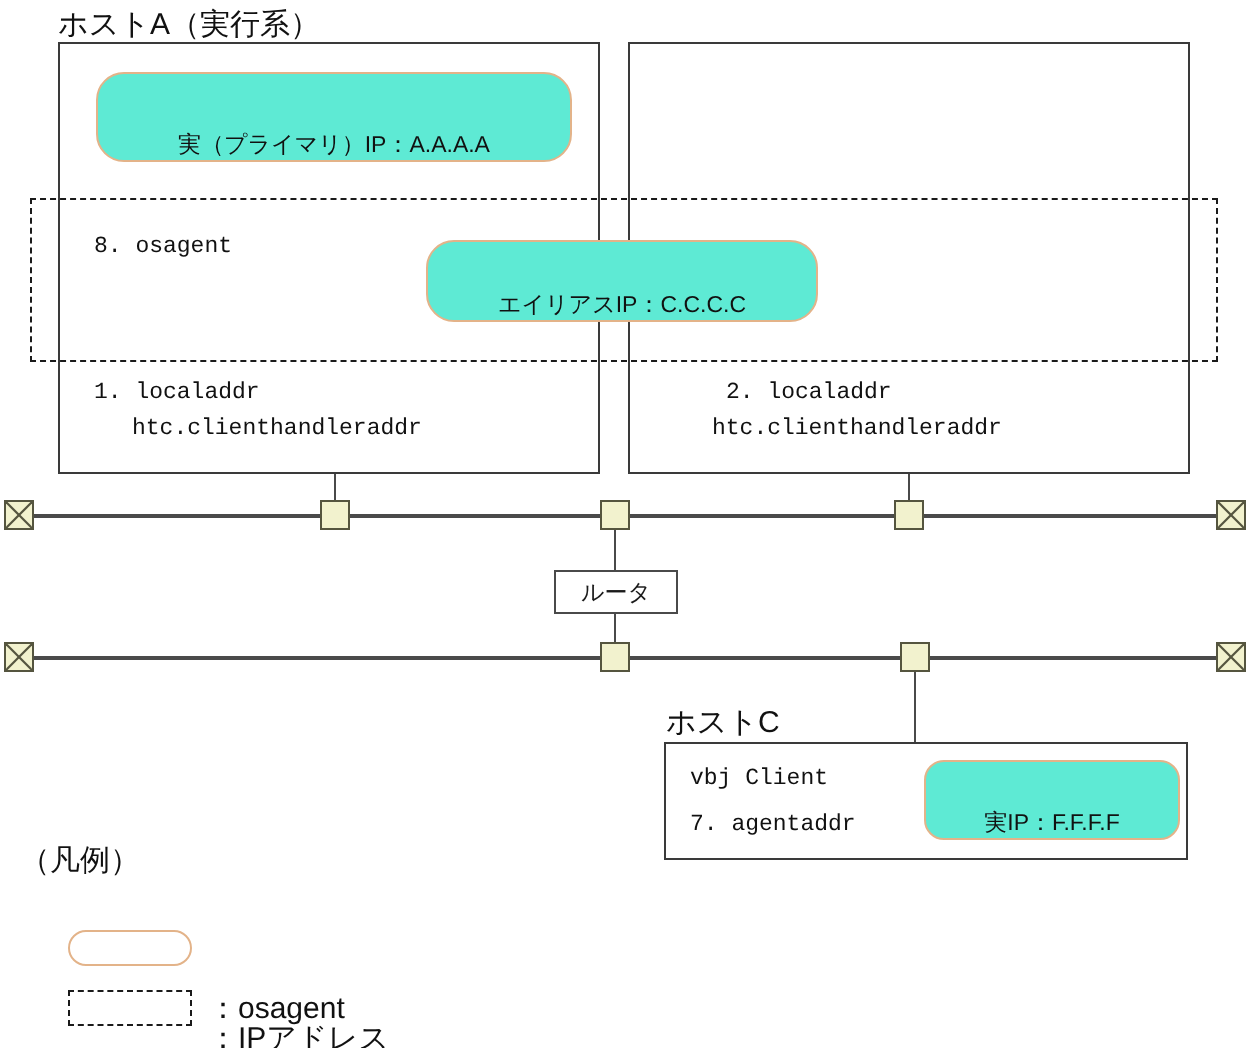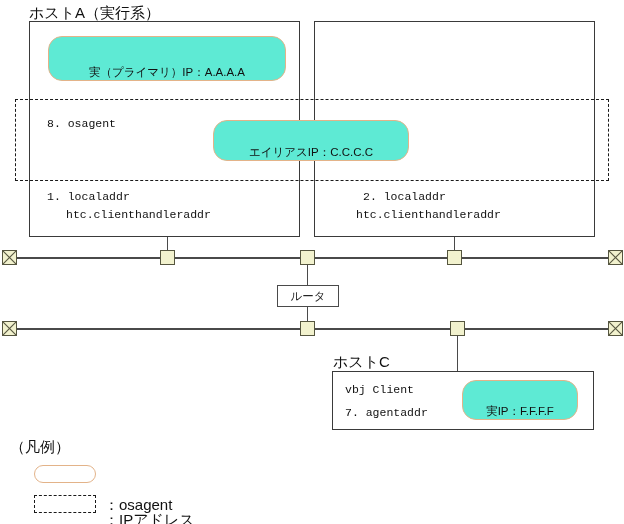--- a/index.html
+++ b/index.html
@@ -196,25 +196,25 @@
   <div class="routerbox" style="left:277px; top:285px; width:62px; height:22px;text-align:center;">
     <span>ルータ</span>
   </div>
 
   <div class="lbl" style="left:333px; top:353px;">ホストC</div>
   <div class="hostbox" style="left:332px; top:371px; width:262px; height:59px;"></div>
 
   <div class="lbl mono" style="left:345px; top:383px;">vbj Client</div>
   <div class="lbl mono" style="left:345px; top:406px;">7. agentaddr</div>
 
-  <div class="ippill" style="left:462px; top:380px; width:116px; height:40px;">
+  <div class="ippill" style="left:462px; top:380px; width:128px; height:40px;border-radius:10px;">
     <span>実IP：F.F.F.F</span>
   </div>
 
-  <div class="lbl" style="left:10px; top:438px;">（凡例）</div>
+  <div class="lbl" style="left:10px; top:422px;">（凡例）</div>
 
   <div class="legend-pill" style="left:34px; top:465px; width:62px; height:18px;"></div>
   <div class="lbl" style="left:104px; top:490px;margin-top:21px;">：IPアドレス</div>
 
   <div class="legend-dash" style="left:34px; top:495px; width:62px; height:18px;"></div>
   <div class="lbl" style="left:104px; top:496px;">：osagent</div>
 
 </div>
 
 </body></html>

